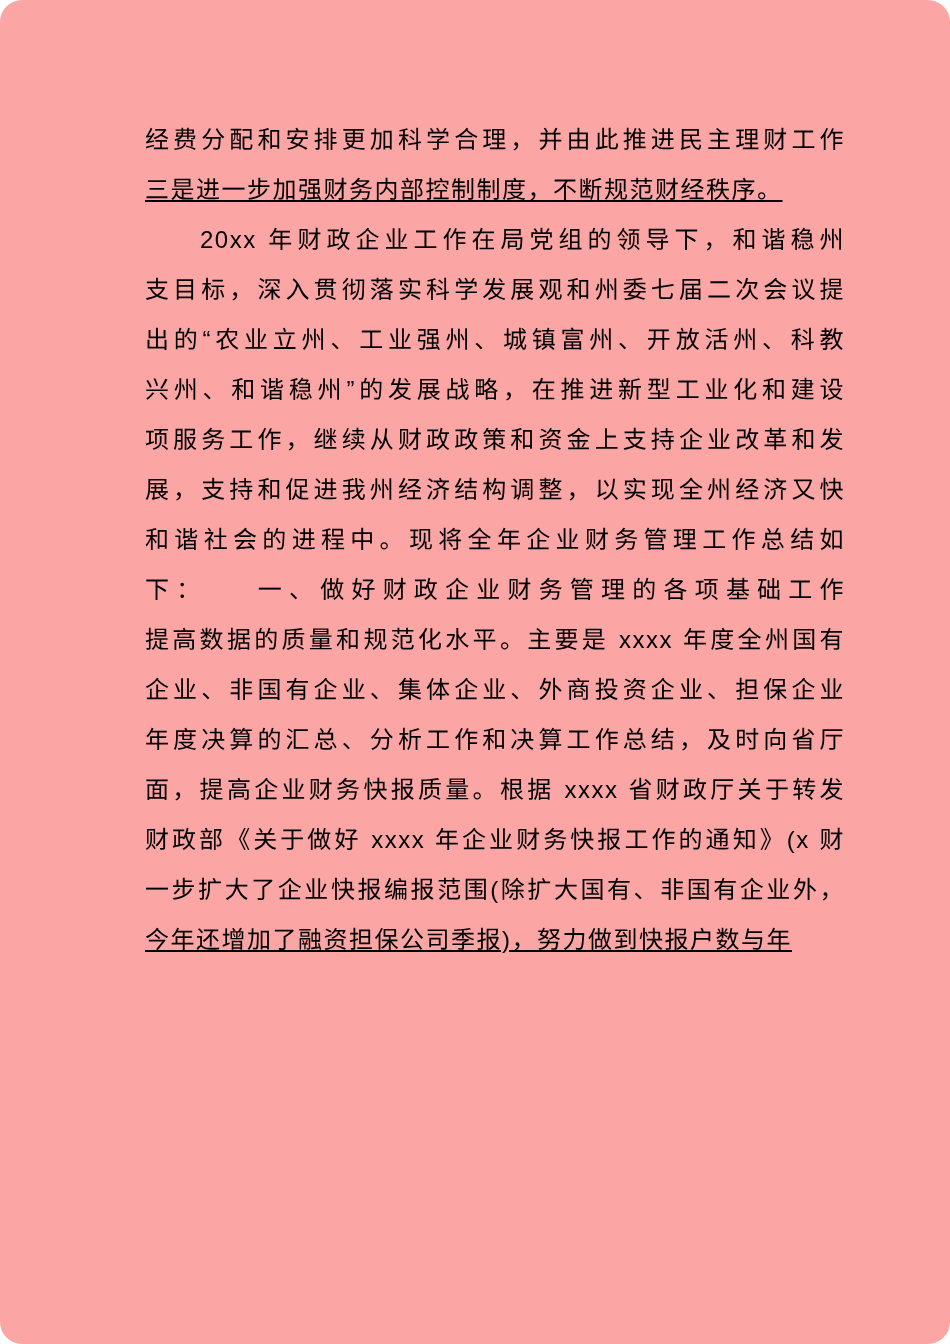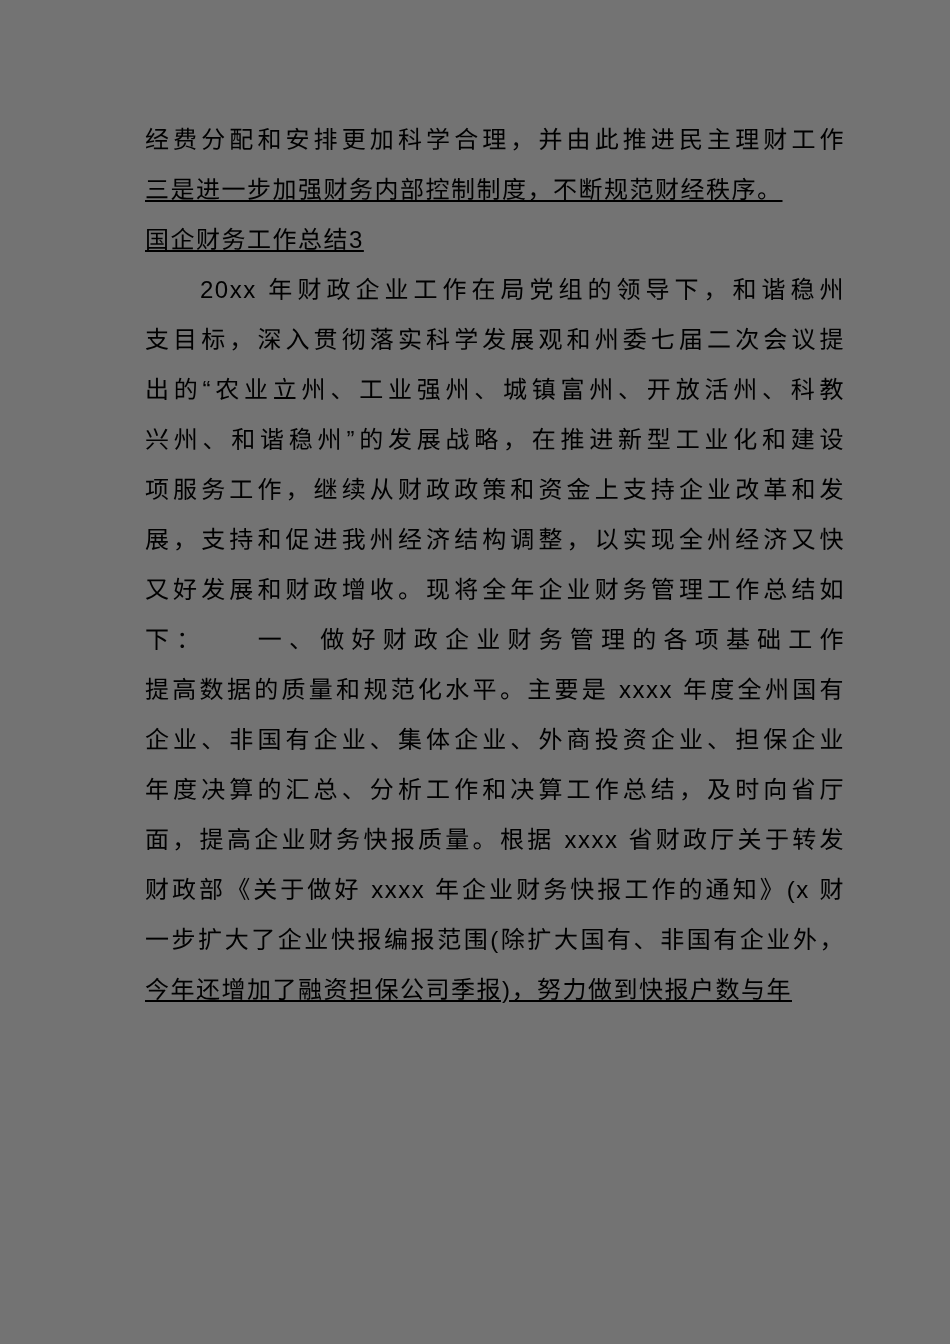--- a/index.html
+++ b/index.html
@@ -4,23 +4,24 @@
 <style>
   html, body {
     margin: 0;
     padding: 0;
     background: #ffffff;
   }
   .page {
     position: relative;
     width: 950px;
     height: 1344px;
-    background: #737373;
+    background: #fca5a5;
     overflow: hidden;
     font-family: "Liberation Sans", sans-serif;
+    border-radius: 22px;
   }
   .textblock {
     position: absolute;
     left: 145px;
     top: 115px;
     width: 700px;
   }
   .line {
     height: 50px;
     line-height: 50px;
@@ -47,28 +48,27 @@
     text-indent: 55px;
   }
 </style>
 </head>
 <body>
 
 <div class="page">
   <div class="textblock">
     <div class="line j">经费分配和安排更加科学合理，并由此推进民主理财工作</div>
     <div class="line p">三是进一步加强财务内部控制制度，不断规范财经秩序。</div>
-    <div class="line p">国企财务工作总结3</div>
     <div class="line j i">20xx 年财政企业工作在局党组的领导下，和谐稳州</div>
     <div class="line j">支目标，深入贯彻落实科学发展观和州委七届二次会议提</div>
     <div class="line j">出的“农业立州、工业强州、城镇富州、开放活州、科教</div>
     <div class="line j">兴州、和谐稳州”的发展战略，在推进新型工业化和建设</div>
     <div class="line j">项服务工作，继续从财政政策和资金上支持企业改革和发</div>
     <div class="line j">展，支持和促进我州经济结构调整，以实现全州经济又快</div>
-    <div class="line j">又好发展和财政增收。现将全年企业财务管理工作总结如</div>
+    <div class="line j">和谐社会的进程中。现将全年企业财务管理工作总结如</div>
     <div class="line j">下：　　一、做好财政企业财务管理的各项基础工作</div>
     <div class="line j">提高数据的质量和规范化水平。主要是 xxxx 年度全州国有</div>
     <div class="line j">企业、非国有企业、集体企业、外商投资企业、担保企业</div>
     <div class="line j">年度决算的汇总、分析工作和决算工作总结，及时向省厅</div>
     <div class="line j">面，提高企业财务快报质量。根据 xxxx 省财政厅关于转发</div>
     <div class="line j">财政部《关于做好 xxxx 年企业财务快报工作的通知》(x 财</div>
     <div class="line j">一步扩大了企业快报编报范围(除扩大国有、非国有企业外，</div>
     <div class="line p">今年还增加了融资担保公司季报)，努力做到快报户数与年</div>
   </div>
 </div>

